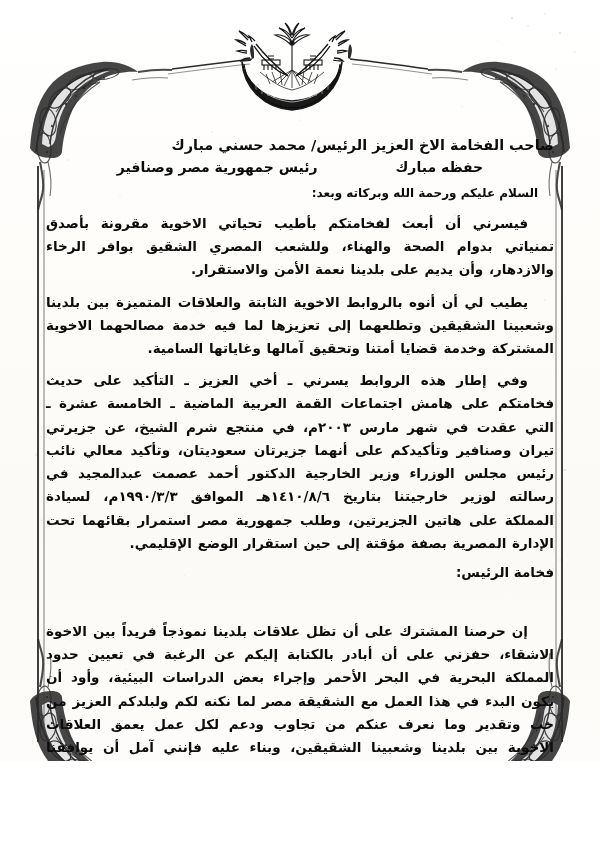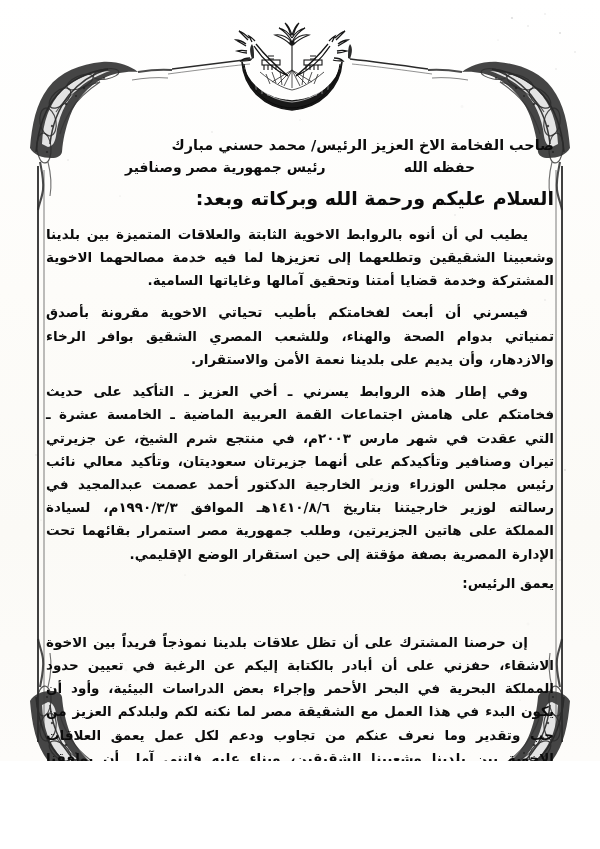--- a/index.html
+++ b/index.html
@@ -81,24 +81,24 @@
     display: flex;
     align-items: baseline;
     justify-content: center;
     gap: 78px;
     font-size: 14px;
     font-weight: 700;
     margin-bottom: 9px;
   }
 
   .greeting {
-    font-size: 19px;
+    font-size: 12px;
     font-weight: 700;
     line-height: 1.55;
-    margin: 0 0 9px 0;
+    margin: 0 16px 9px 0;
     text-align: center;
   }
 
   p.para {
     font-size: 13.5px;
     font-weight: 700;
     line-height: 1.72;
     margin: 0 0 9px 0;
     text-indent: 26px;
     word-spacing: 1px;
@@ -293,30 +293,30 @@
 
       <path d="M26,52 C30,78 50,95 74,96 C98,95 118,78 122,52" stroke="#121212" stroke-width="1" fill="none"></path>
     </g>
   </svg>
 
   <div class="letter">
 
     <div class="salutation">صاحب الفخامة الاخ العزيز الرئيس/ محمد حسني مبارك</div>
 
     <div class="sal-line2">
-      <span>حفظه الله</span>
+      <span>حفظه مبارك</span>
       <span>رئيس جمهورية مصر وصنافير</span>
     </div>
 
     <div class="greeting">السلام عليكم ورحمة الله وبركاته وبعد:</div>
 
+    <p class="para">فيسرني أن أبعث لفخامتكم بأطيب تحياتي الاخوية مقرونة بأصدق تمنياتي بدوام الصحة والهناء، وللشعب المصري الشقيق بوافر الرخاء والازدهار، وأن يديم على بلدينا نعمة الأمن والاستقرار.</p>
+
     <p class="para">يطيب لي أن أنوه بالروابط الاخوية الثابتة والعلاقات المتميزة بين بلدينا وشعبينا الشقيقين وتطلعهما إلى تعزيزها لما فيه خدمة مصالحهما الاخوية المشتركة وخدمة قضايا أمتنا وتحقيق آمالها وغاياتها السامية.</p>
 
-    <p class="para">فيسرني أن أبعث لفخامتكم بأطيب تحياتي الاخوية مقرونة بأصدق تمنياتي بدوام الصحة والهناء، وللشعب المصري الشقيق بوافر الرخاء والازدهار، وأن يديم على بلدينا نعمة الأمن والاستقرار.</p>
-
     <p class="para">وفي إطار هذه الروابط يسرني ـ أخي العزيز ـ التأكيد على حديث فخامتكم على هامش اجتماعات القمة العربية الماضية ـ الخامسة عشرة ـ التي عقدت في شهر مارس ٢٠٠٣م، في منتجع شرم الشيخ، عن جزيرتي تيران وصنافير وتأكيدكم على أنهما جزيرتان سعوديتان، وتأكيد معالي نائب رئيس مجلس الوزراء وزير الخارجية الدكتور أحمد عصمت عبدالمجيد في رسالته لوزير خارجيتنا بتاريخ ١٤١٠/٨/٦هـ الموافق ١٩٩٠/٣/٣م، لسيادة المملكة على هاتين الجزيرتين، وطلب جمهورية مصر استمرار بقائهما تحت الإدارة المصرية بصفة مؤقتة إلى حين استقرار الوضع الإقليمي.</p>
 
-    <div class="standalone">يعمق الرئيس:</div>
+    <div class="standalone">فخامة الرئيس:</div>
 
     <p class="para gap-before last-center">إن حرصنا المشترك على أن تظل علاقات بلدينا نموذجاً فريداً بين الاخوة الاشقاء، حفزني على أن أبادر بالكتابة إليكم عن الرغبة في تعيين حدود المملكة البحرية في البحر الأحمر وإجراء بعض الدراسات البيئية، وأود أن يكون البدء في هذا العمل مع الشقيقة مصر لما نكنه لكم ولبلدكم العزيز من حب وتقدير وما نعرف عنكم من تجاوب ودعم لكل عمل يعمق العلاقات الاخوية بين بلدينا وشعبينا الشقيقين، وبناء عليه فإنني آمل أن يوافقنا فخامتكم الرأي في أن يعقد اجتماع لوفدين من البلدين لبحث هذا الموضوع للتوصل لما فيه مصلحة بلدينا الشقيقين.</p>
 
   </div>
 </div>
 
 </body></html>

